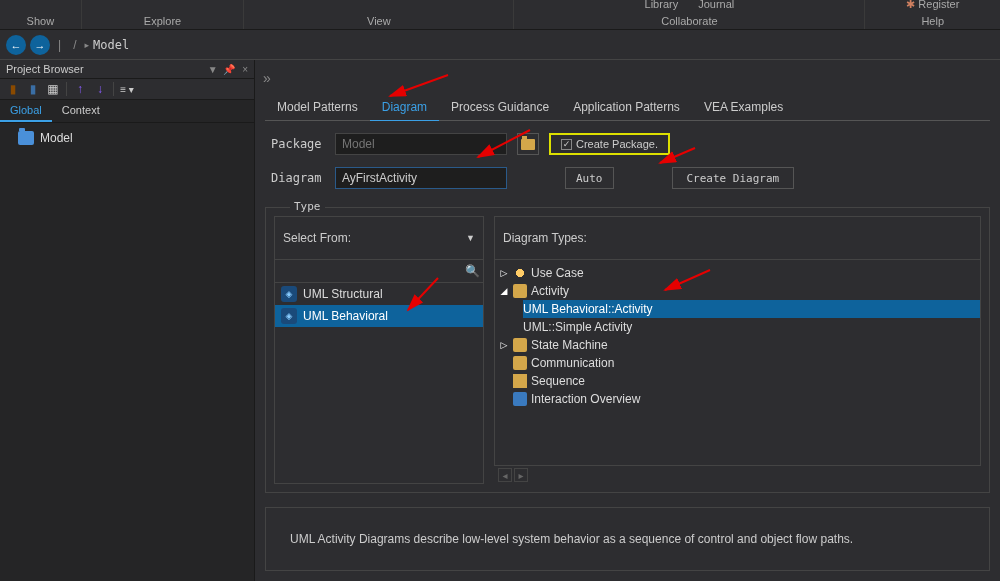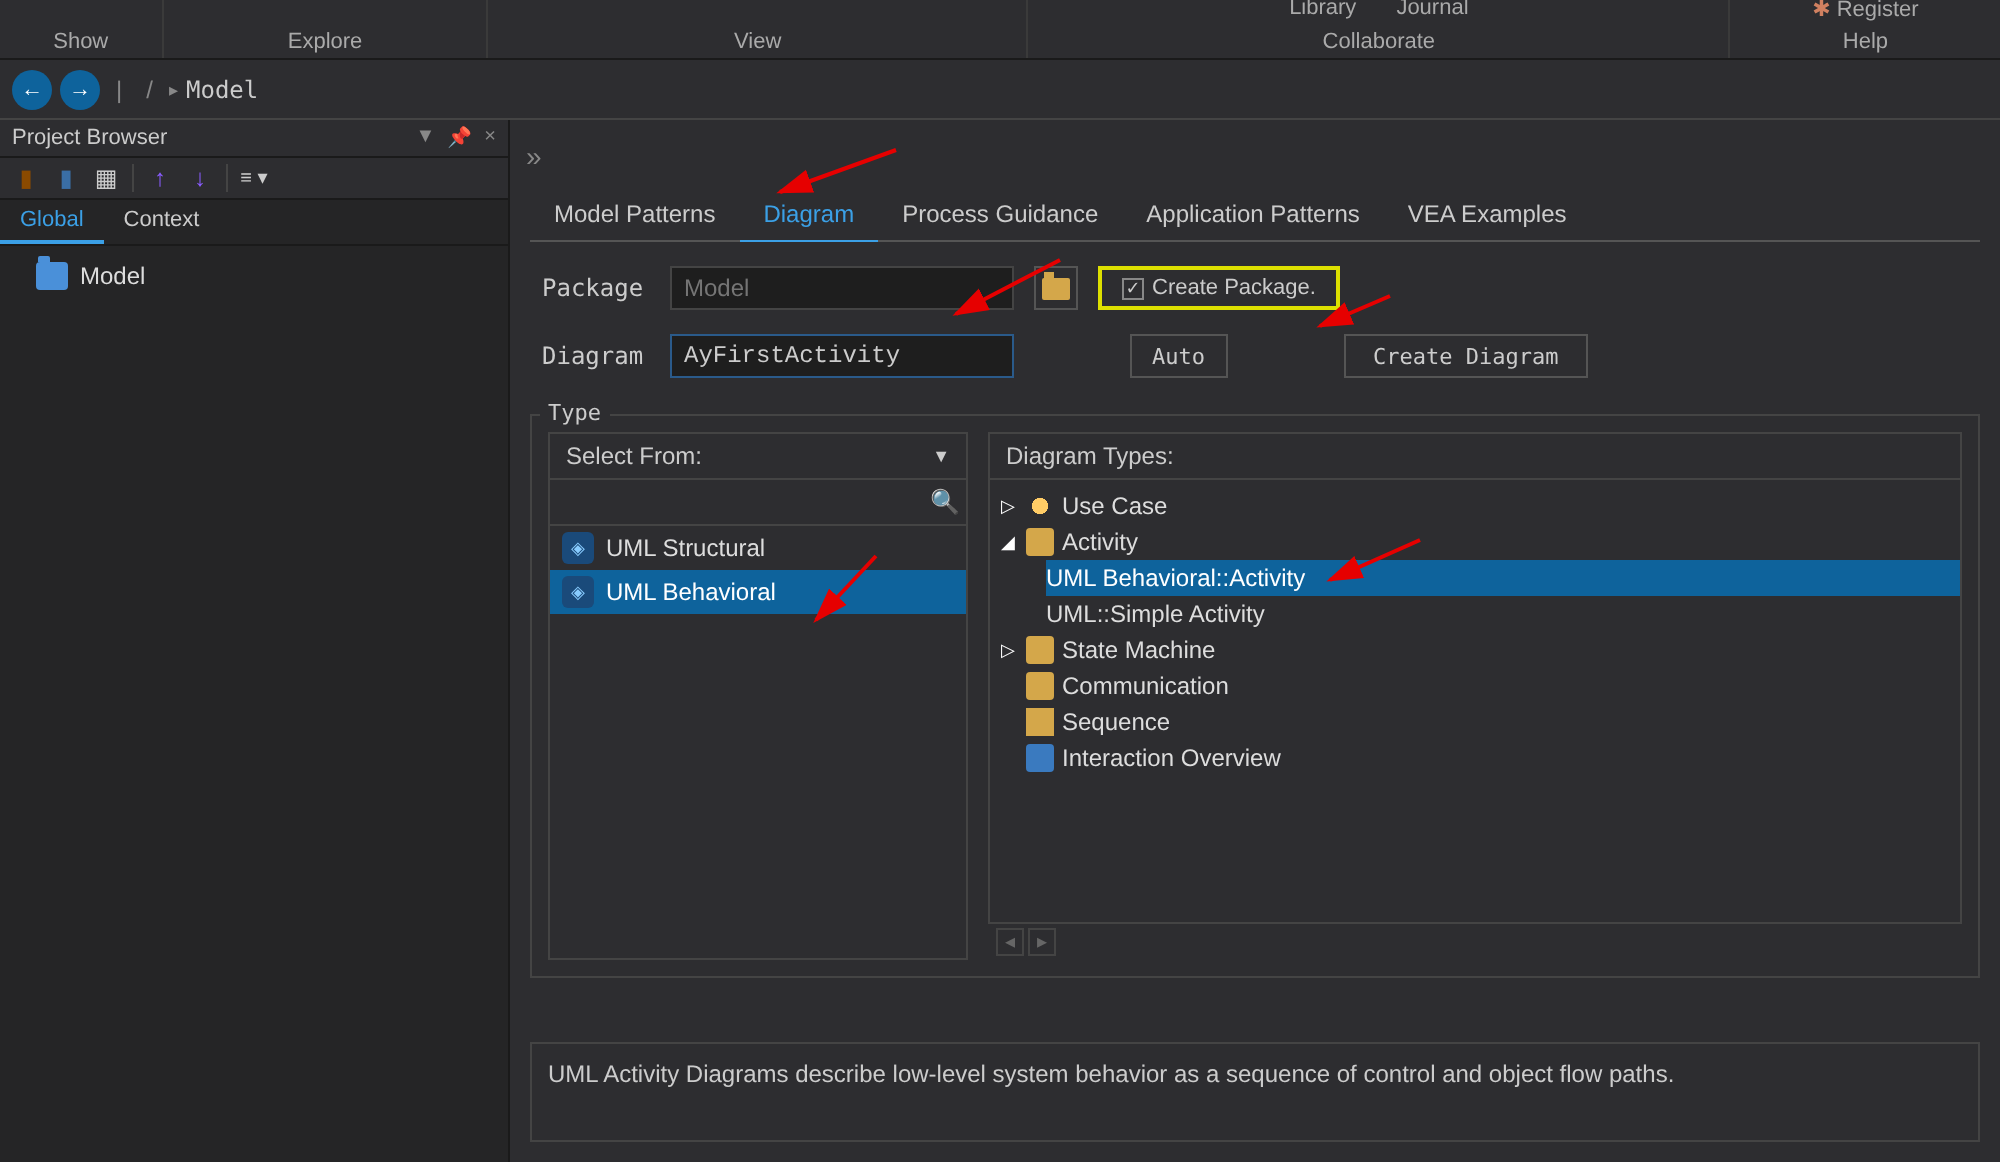--- a/index.html
+++ b/index.html
@@ -49,37 +49,37 @@
 .expand-btn { padding: 2px 8px; color: #888; font-size: 14px; }
 .content-tabs { display: flex; border-bottom: 1px solid #555; margin: 6px 10px 0 10px; }
 .ctab { padding: 6px 12px; font-size: 12px; color: #ccc; cursor: pointer; }
 .ctab.active { color: #3ba0e6; border-bottom: 1px solid #3ba0e6; margin-bottom: -1px; }
 
 .form-area { padding: 12px 16px 6px 16px; }
 .form-row { display: flex; align-items: center; gap: 10px; margin-bottom: 12px; }
 .form-label { width: 54px; font-family: Consolas, monospace; font-size: 12px; color: #ccc; }
 .form-input { background: #1e1e1e; border: 1px solid #444; padding: 3px 6px; color: #ccc; font-size: 12px; height: 22px; }
 .form-input.pkg { width: 172px; color: #666; }
-.form-input.diag { width: 172px; border: 1px solid #2a5a8a; font-family: Liberation Mono, monospace; }
+.form-input.diag { width: 172px; border: 1px solid #2a5a8a; }
 .browse-btn { width: 22px; height: 22px; background: #2d2d30; border: 1px solid #555; display: flex; align-items: center; justify-content: center; }
 .folder-icon { width: 14px; height: 11px; background: #d4a74a; border-radius: 1px; position: relative; }
 .folder-icon::before { content: ''; position: absolute; top: -3px; left: 1px; width: 5px; height: 3px; background: #d4a74a; }
 .checkbox-wrap { border: 2px solid #dde000; padding: 3px 10px; display: flex; align-items: center; gap: 4px; font-family: Consolas, monospace; font-size: 11px; }
 .chk { width: 11px; height: 11px; border: 1px solid #888; display: inline-flex; align-items: center; justify-content: center; font-size: 9px; color: #ccc; }
 .auto-btn, .create-btn { background: #2d2d30; border: 1px solid #555; padding: 3px 10px; font-family: Consolas, monospace; font-size: 11px; color: #ccc; height: 22px; margin-left: 48px; }
 .create-btn { padding: 3px 14px; }
 
 
 .fieldset { border: 1px solid #444; margin: 0 10px 10px 10px; padding: 8px; flex: 1; display: flex; flex-direction: column; position: relative; }
-.fieldset-legend { position: absolute; top: -8px; left: 4px; background: #2d2d30; padding: 0 4px; font-family: Consolas, monospace; font-size: 11px; color: #ccc; }
+.fieldset-legend { position: absolute; top: -8px; left: 24px; background: #2d2d30; padding: 0 4px; font-family: Consolas, monospace; font-size: 11px; color: #ccc; }
 .type-cols { display: flex; gap: 10px; flex: 1; }
 .type-col { display: flex; flex-direction: column; }
 .type-col.left { width: 210px; }
 .type-col.right { flex: 1; }
-.col-header { background: #2d2d30; border: 1px solid #444; padding: 4px 8px; font-size: 12px; color: #ccc; display: flex; justify-content: space-between; align-items: center; }
+.col-header { background: #2d2d30; border: 1px solid #444; padding: 14px 8px; font-size: 12px; color: #ccc; display: flex; justify-content: space-between; align-items: center; }
 .dropdown-caret { font-size: 9px; color: #ccc; }
 .search-row { display: flex; justify-content: flex-end; padding: 4px; border: 1px solid #444; border-top: none; }
 .search-icon { width: 14px; height: 14px; color: #888; font-size: 12px; }
 .list-box { border: 1px solid #444; border-top: none; flex: 1; background: #2d2d30; overflow: hidden; }
 .list-item { display: flex; align-items: center; gap: 6px; padding: 3px 6px; font-size: 12px; color: #ddd; }
 .list-item.selected { background: #0e639c; color: #fff; }
 .uml-icon { width: 16px; height: 16px; background: #1a4a7a; border-radius: 3px; display: inline-flex; align-items: center; justify-content: center; font-size: 9px; color: #8cf; }
 
 
 .dtree { padding: 4px 0; }
@@ -93,21 +93,21 @@
 .ic-activity { background: #d4a74a; border-radius: 2px; position: relative; }
 .ic-statemachine { background: #d4a74a; border-radius: 2px; }
 .ic-comm { background: #d4a74a; border-radius: 2px; }
 .ic-sequence { background: #d4a74a; }
 .ic-timing::before { content: '⏲'; color: #d4a74a; font-size: 12px; }
 .ic-interaction { background: #3a7abf; border-radius: 2px; }
 
 .scroll-hint { display: flex; gap: 2px; padding: 2px 4px; color: #666; font-size: 10px; }
 .scroll-arrow { width: 14px; height: 14px; border: 1px solid #444; display: flex; align-items: center; justify-content: center; }
 
-.desc-box { border: 1px solid #444; margin: 22px 10px 10px 10px; padding: 8px; font-size: 12px; color: #ccc; min-height: 50px; }
+.desc-box { border: 1px solid #444; margin: 4px 10px 10px 10px; padding: 24px; font-size: 12px; color: #ccc; min-height: 50px; }
 
 
 .arrow { position: absolute; pointer-events: none; }
 </style>
 </head>
 <body>
 
 <div class="ribbon">
   <div class="ribbon-group" style="flex:0.6">
     <span class="ribbon-label">Show</span>

